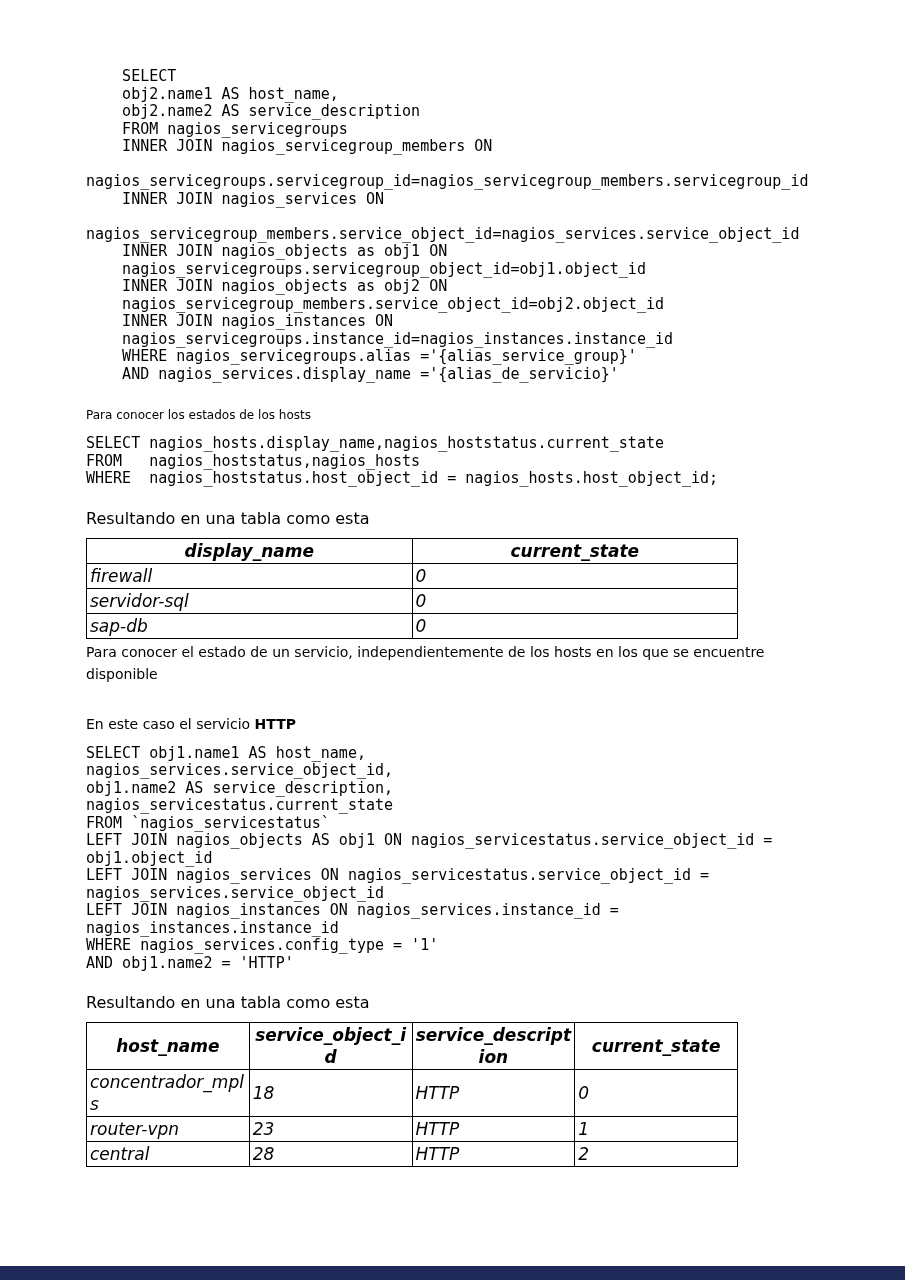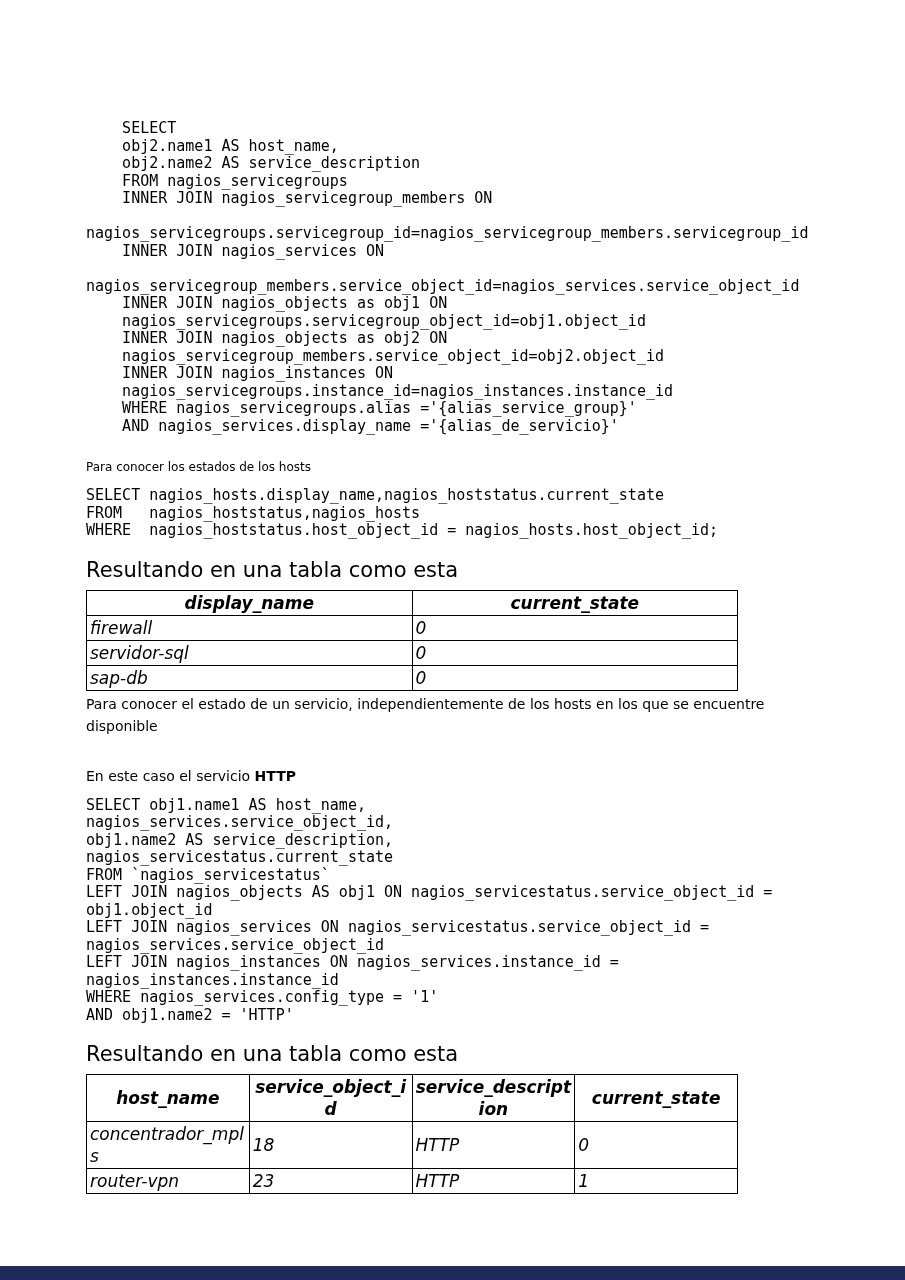--- a/index.html
+++ b/index.html
@@ -16,39 +16,39 @@
     color: #000000;
   }
   .page {
     position: absolute;
     top: 0; left: 0;
     width: 905px;
     height: 1280px;
     background: #ffffff;
   }
   .content {
-    padding: 120px 87px 0 86px;
+    padding: 68px 87px 0 86px;
   }
   pre.code {
     font-family: "DejaVu Sans Mono", "Liberation Mono", monospace;
     font-size: 15px;
     line-height: 17.5px;
     margin: 0;
     white-space: pre;
     color: #000000;
   }
   pre.code.mt { margin-top: 10px; }
   .heading {
     font-size: 12px;
     line-height: 23px;
     margin: 21px 0 8px 0;
     font-weight: normal;
   }
   .caption {
-    font-size: 21px;
+    font-size: 16px;
     line-height: 23px;
     margin: 19px 0 8px 0;
   }
   .para {
     font-size: 14px;
     line-height: 22px;
     margin: 2px 0 0 0;
   }
   .para.mt { margin-top: 28px; margin-bottom: 9px; }
   table.tbl {
@@ -187,19 +187,25 @@
             <td>18</td>
             <td>HTTP</td>
             <td>0</td>
           </tr>
           <tr>
             <td>router-vpn</td>
             <td>23</td>
             <td>HTTP</td>
             <td>1</td>
           </tr>
+          <tr>
+            <td>central</td>
+            <td>28</td>
+            <td>HTTP</td>
+            <td>2</td>
+          </tr>
         </tbody>
     </table>
 
   </div>
 
   <div class="footer-bar" style="background-color: rgb(31, 42, 90);"></div>
 </div>
 
 </body></html>

